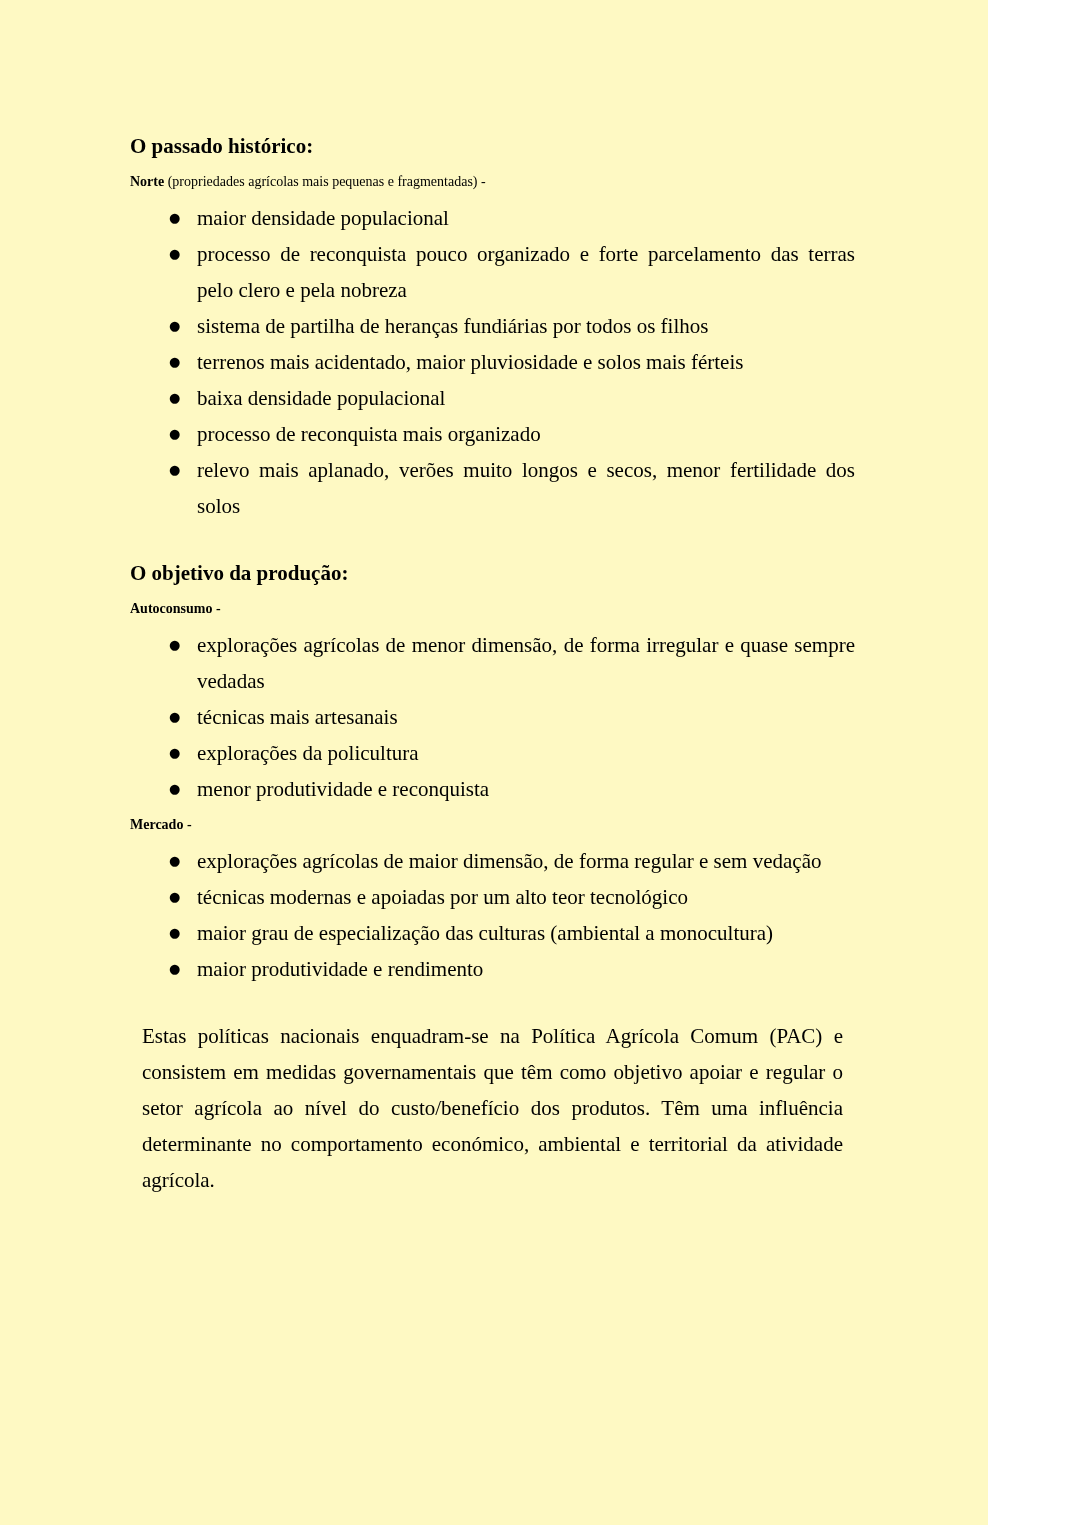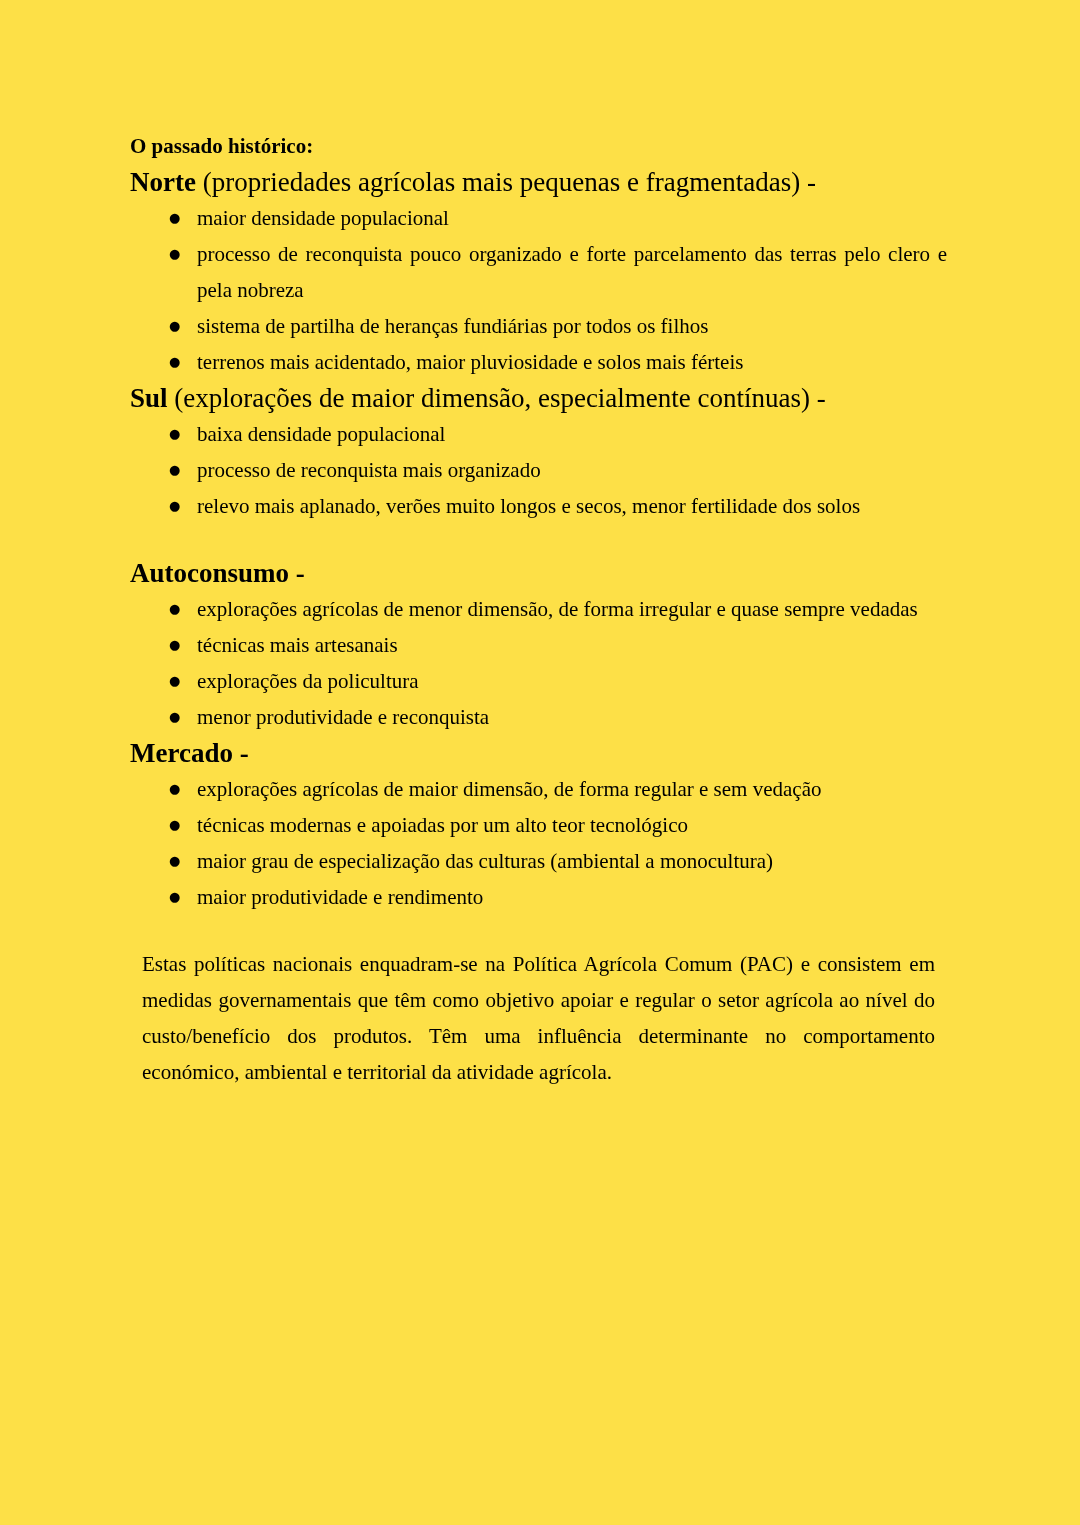--- a/index.html
+++ b/index.html
@@ -6,36 +6,36 @@
   html, body { margin: 0; padding: 0; }
   body {
     width: 1080px;
     height: 1525px;
     background: #ffffff;
     color: #000000;
     font-family: "Liberation Serif", "DejaVu Serif", serif;
   }
   .page {
     position: relative;
-    width: 1080px;
+    width: 988px;
     height: 1525px;
-    background: #fde047;
+    background: #fef9c3;
     padding: 128px 133px 40px 130px;
     overflow: hidden;
   }
   .doc-section { margin: 0; }
   .doc-section + .doc-section { margin-top: 31px; }
   .heading {
     font-size: 21px;
     font-weight: bold;
     line-height: 36px;
     margin: 0;
   }
   .lead {
-    font-size: 27px;
+    font-size: 14px;
     line-height: 36px;
     margin: 0;
   }
   .lead b { font-weight: bold; }
   .bullet {
     display: flex;
     align-items: flex-start;
     margin-left: 36px;
   }
   .marker {
@@ -78,37 +78,37 @@
     </div>
     <div class="bullet">
       <span class="marker">●</span>
       <span class="btext">sistema de partilha de heranças fundiárias por todos os filhos</span>
     </div>
     <div class="bullet">
       <span class="marker">●</span>
       <span class="btext">terrenos mais acidentado, maior pluviosidade e solos mais férteis</span>
     </div>
 
-    <p class="lead"><b>Sul</b><span> (explorações de maior dimensão, especialmente contínuas) -</span></p>
 
     <div class="bullet">
       <span class="marker">●</span>
       <span class="btext">baixa densidade populacional</span>
     </div>
     <div class="bullet">
       <span class="marker">●</span>
       <span class="btext">processo de reconquista mais organizado</span>
     </div>
     <div class="bullet">
       <span class="marker">●</span>
       <span class="btext">relevo mais aplanado, verões muito longos e secos, menor fertilidade dos solos</span>
     </div>
   </section>
 
   <section class="doc-section">
+    <h2 class="heading">O objetivo da produção:</h2>
 
     <p class="lead"><b>Autoconsumo -</b><span></span></p>
 
     <div class="bullet">
       <span class="marker">●</span>
       <span class="btext">explorações agrícolas de menor dimensão, de forma irregular e quase sempre vedadas</span>
     </div>
     <div class="bullet">
       <span class="marker">●</span>
       <span class="btext">técnicas mais artesanais</span>

